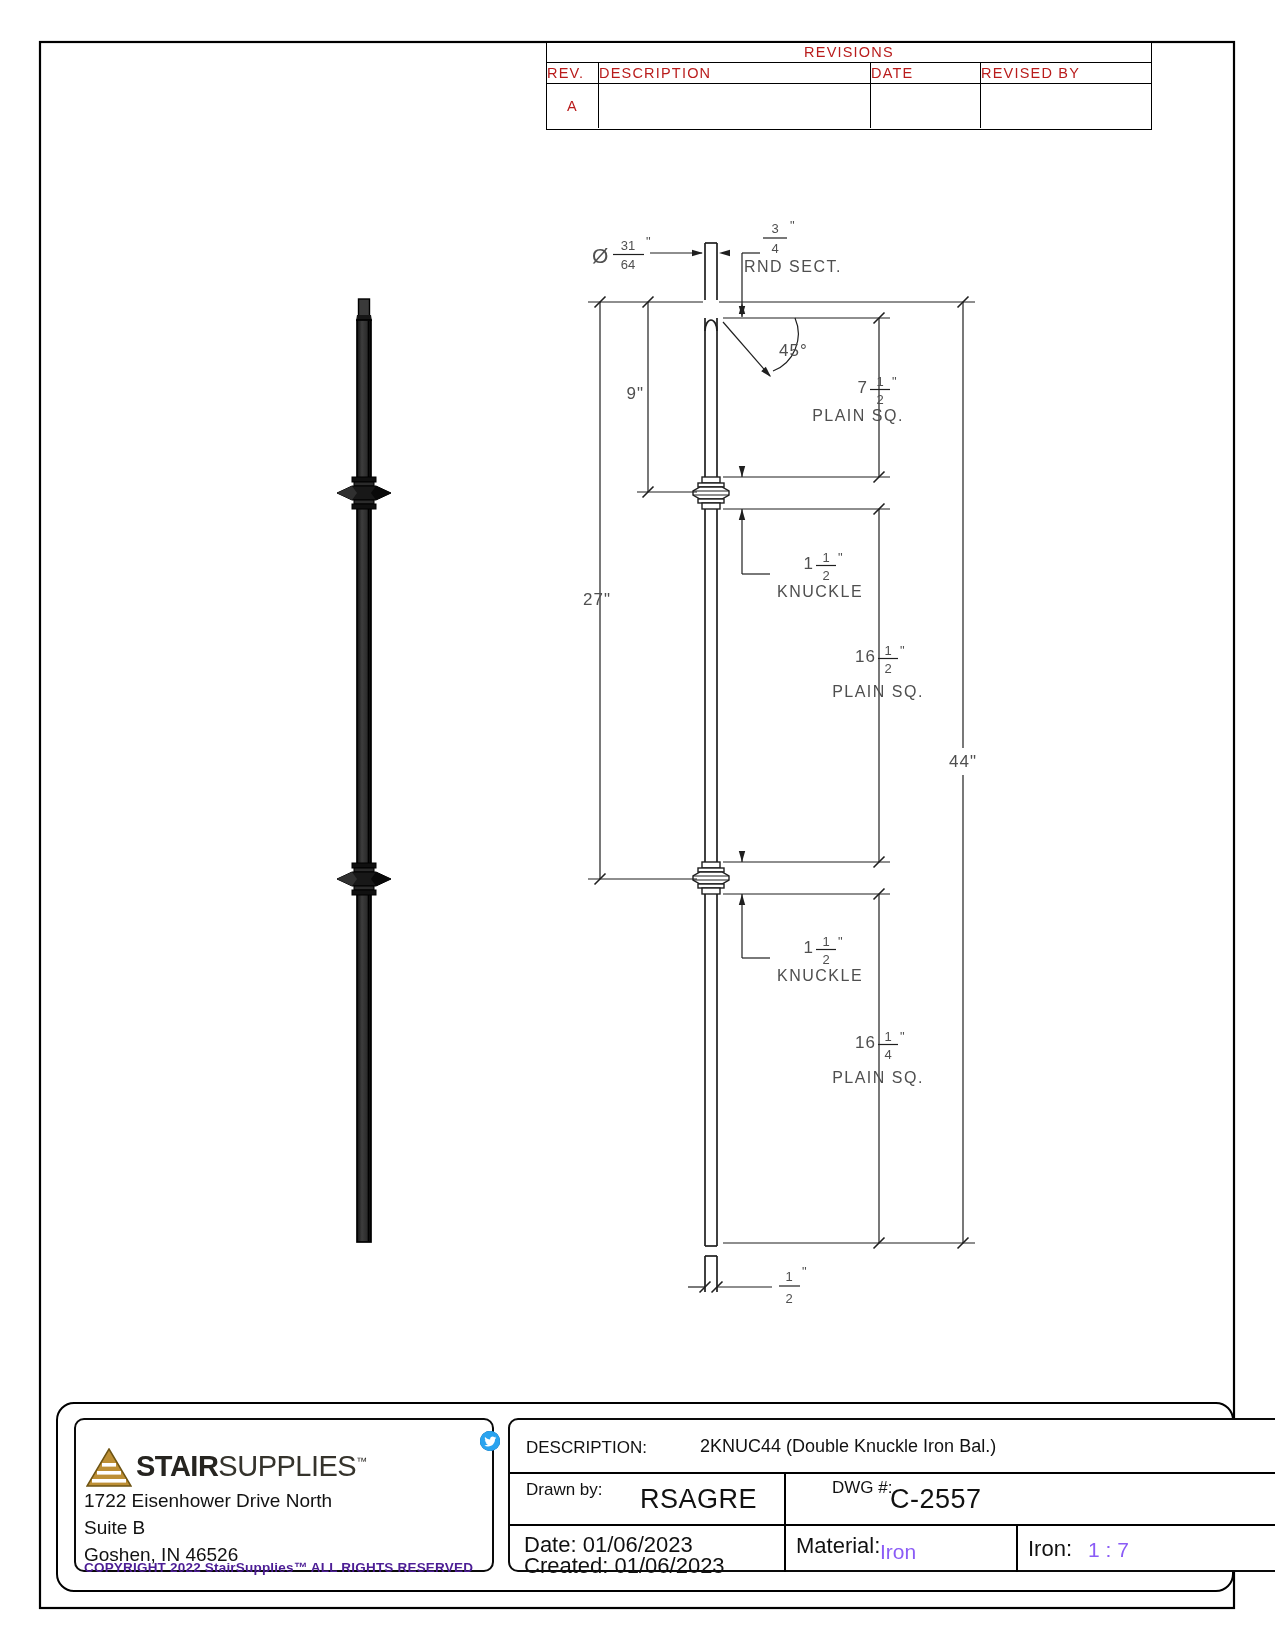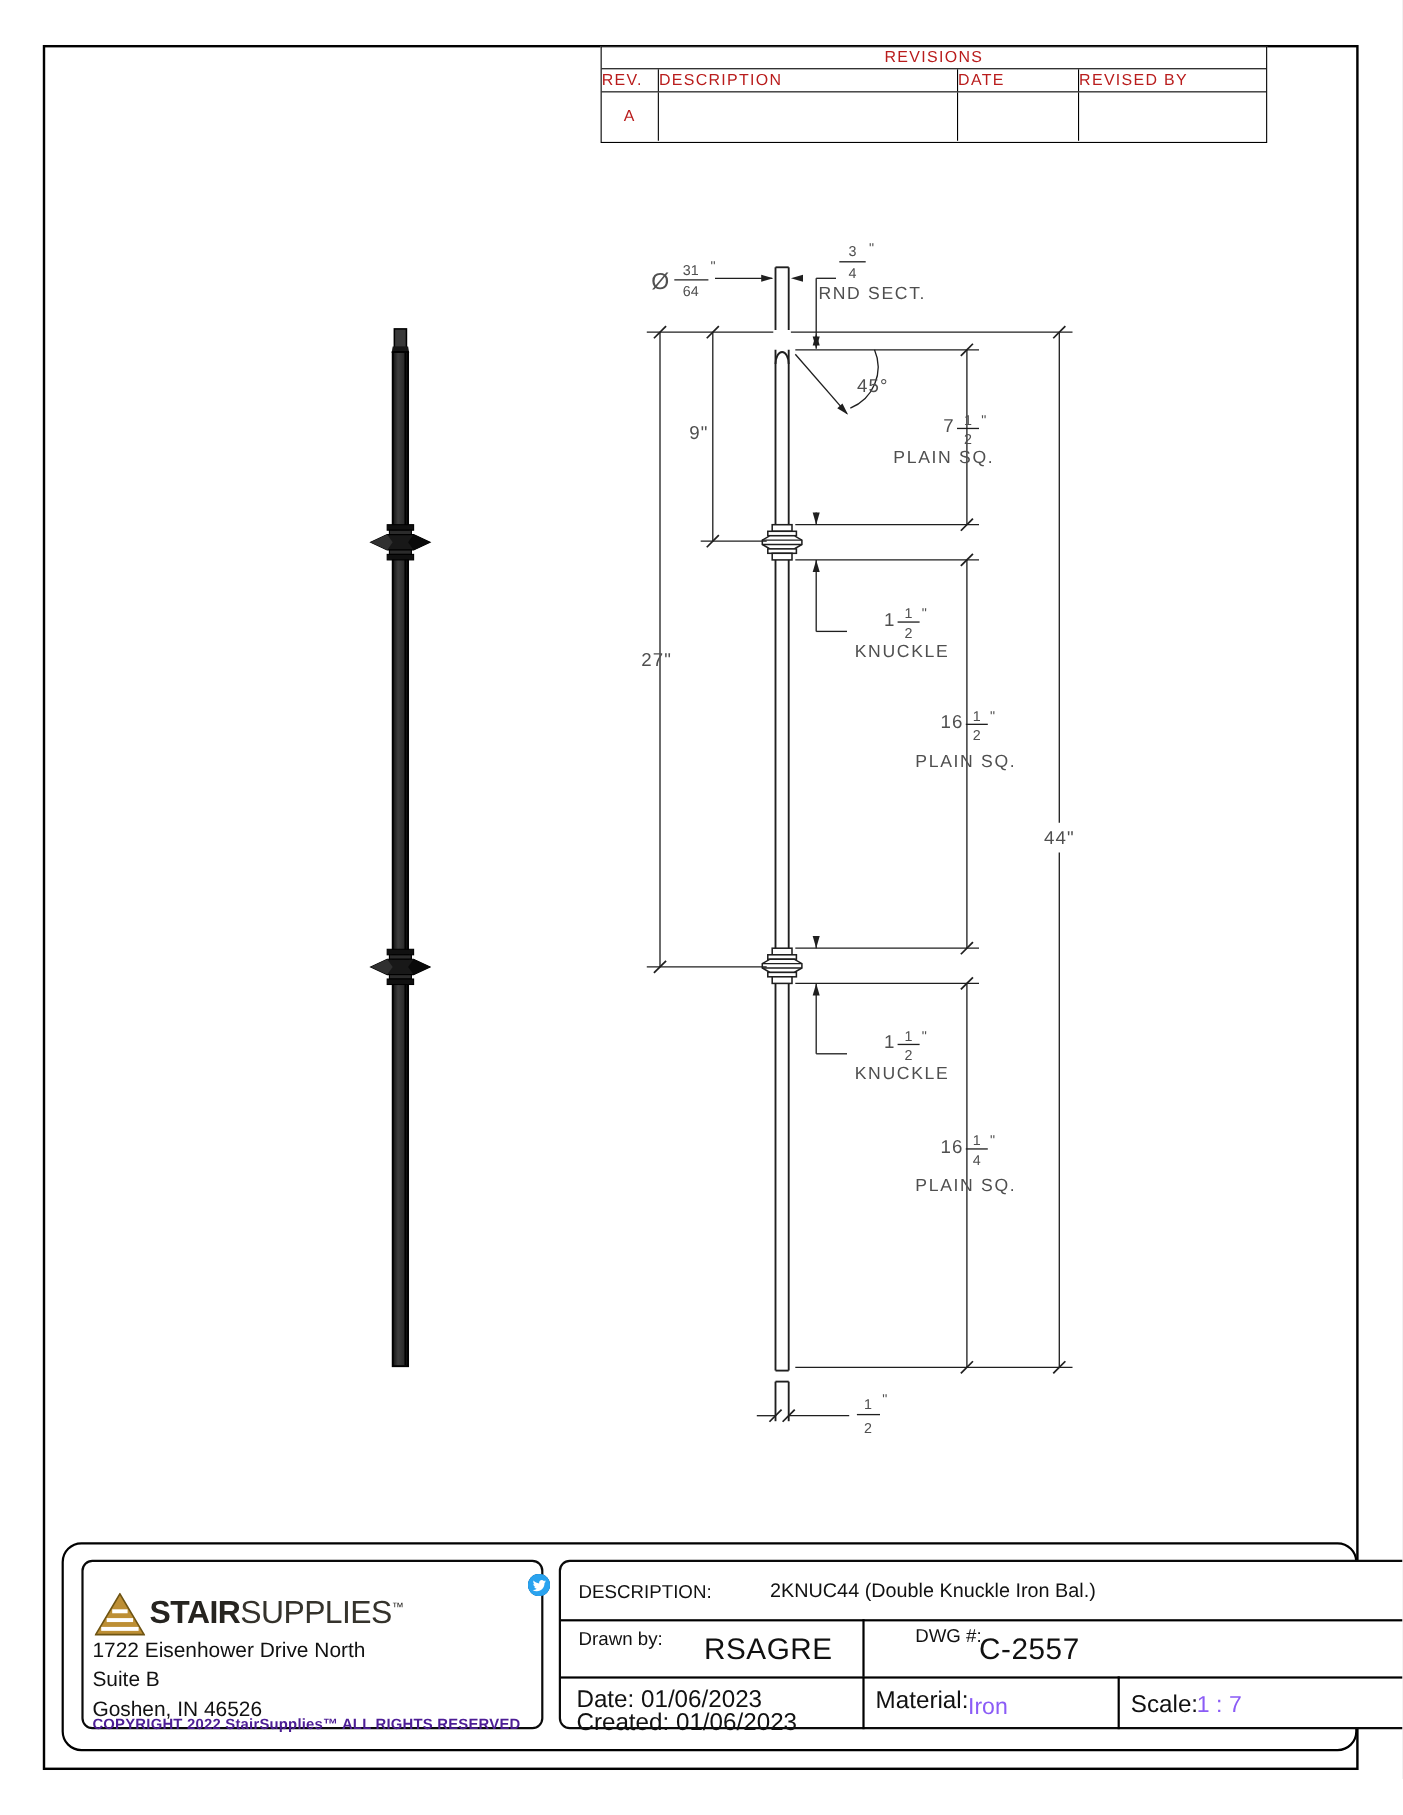--- a/index.html
+++ b/index.html
@@ -318,17 +318,17 @@
 
   <div class="abs fld-label" style="left:286px; top:58px;margin-left:36px;">DWG #:</div>
   <div class="abs fld-value-big" style="left:380px; top:64px;">C-2557</div>
 
   <div class="abs fld-label-lg" style="left:14px; top:112px;">Date: 01/06/2023</div>
   <div class="abs fld-label-lg" style="left:14px; top:133px;">Created: 01/06/2023</div>
 
   <div class="abs fld-label-lg" style="left:286px; top:113px;">Material:</div>
   <div class="abs fld-value-md" style="left:370px; top:120px;">Iron</div>
 
-  <div class="abs fld-label-lg" style="left:518px; top:116px;">Scale:</div>
+  <div class="abs fld-label-lg" style="left:518px; top:116px;">Iron:</div>
   <div class="abs fld-value-md" style="left:578px; top:118px;">1 : 7</div>
 </div>
 
 </div>
 
 </body></html>

